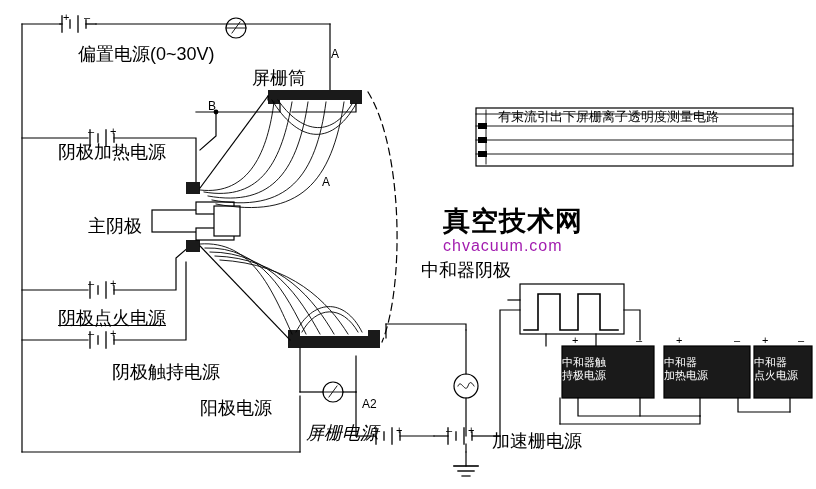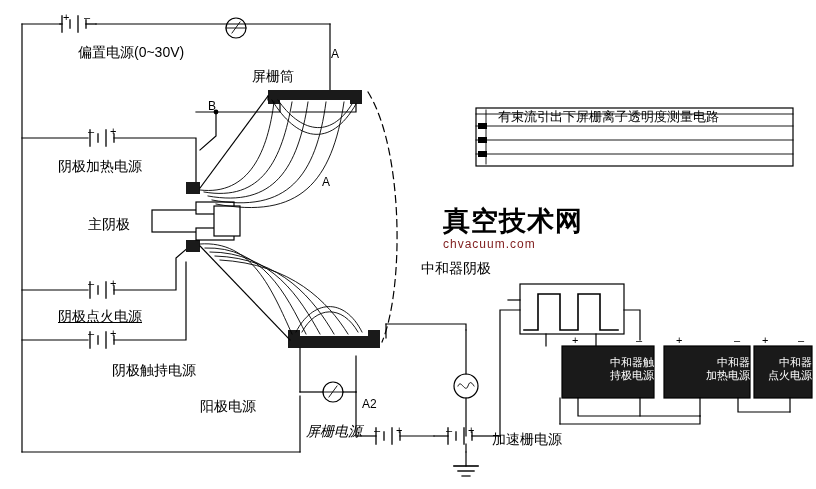--- a/index.html
+++ b/index.html
@@ -1,23 +1,23 @@
 <!DOCTYPE html>
 <html><head>
 <meta charset="utf-8">
 <style>
   html,body{margin:0;padding:0;background:#ffffff;}
   body{width:816px;height:489px;font-family:"Liberation Sans","DejaVu Sans",sans-serif;color:#000;}
   #stage{position:relative;width:816px;height:489px;overflow:hidden;background:#fff;}
   svg#circuit{position:absolute;left:0;top:0;width:816px;height:489px;}
-  .lbl{position:absolute;font-size:14px;line-height:1.15;color:#000;white-space:nowrap;}
-  .boxlbl{position:absolute;color:#fff;font-size:11px;line-height:1.15;text-align:right;white-space:nowrap;}
+  .lbl{position:absolute;font-size:18px;line-height:1.15;color:#000;white-space:nowrap;}
+  .boxlbl{position:absolute;color:#fff;font-size:11px;line-height:1.15;text-align:left;white-space:nowrap;}
   .wm{position:absolute;left:443px;top:203px;}
   .wm .wm1{font-size:27px;font-weight:bold;color:#000000;letter-spacing:1px;font-family:"DejaVu Sans",sans-serif;}
-  .wm .wm2{font-size:12px;color:#7f1d1d;letter-spacing:1px;margin-top:-2px;font-family:"Liberation Sans",sans-serif;}
+  .wm .wm2{font-size:16px;color:#a21caf;letter-spacing:1px;margin-top:-2px;font-family:"Liberation Sans",sans-serif;}
   .titlebox{position:absolute;left:476px;top:108px;width:265px;text-align:center;font-size:13px;color:#000;}
 </style>
 </head>
 <body>
 
 <div id="stage">
 
   <svg id="circuit" viewBox="0 0 816 489">
     <g fill="none" stroke="#000" stroke-width="1.2" stroke-linecap="square">
 
@@ -209,21 +209,21 @@
       <path d="M500,436 L356,436" stroke-width="0"></path>
     </g>
   </svg>
 
   <div class="lbl" style="left:63px;top:11px;font-size:11px;">+</div>
   <div class="lbl" style="left:84px;top:11px;font-size:11px;">–</div>
   <div class="lbl" style="left:78px;top:44px;">偏置电源(0~30V)</div>
 
   <div class="lbl" style="left:88px;top:125px;font-size:11px;">–</div>
   <div class="lbl" style="left:110px;top:125px;font-size:11px;">+</div>
-  <div class="lbl" style="left:58px;top:158px;">阴极加热电源</div>
+  <div class="lbl" style="left:58px;top:142px;">阴极加热电源</div>
 
   <div class="lbl" style="left:88px;top:277px;font-size:11px;">–</div>
   <div class="lbl" style="left:110px;top:277px;font-size:11px;">+</div>
   <div class="lbl" style="left:58px;top:308px;text-decoration:underline;">阴极点火电源</div>
 
   <div class="lbl" style="left:88px;top:327px;font-size:11px;">–</div>
   <div class="lbl" style="left:110px;top:327px;font-size:11px;">+</div>
   <div class="lbl" style="left:112px;top:362px;">阴极触持电源</div>
 
   <div class="lbl" style="left:88px;top:216px;font-weight:normal;">主阴极</div>

